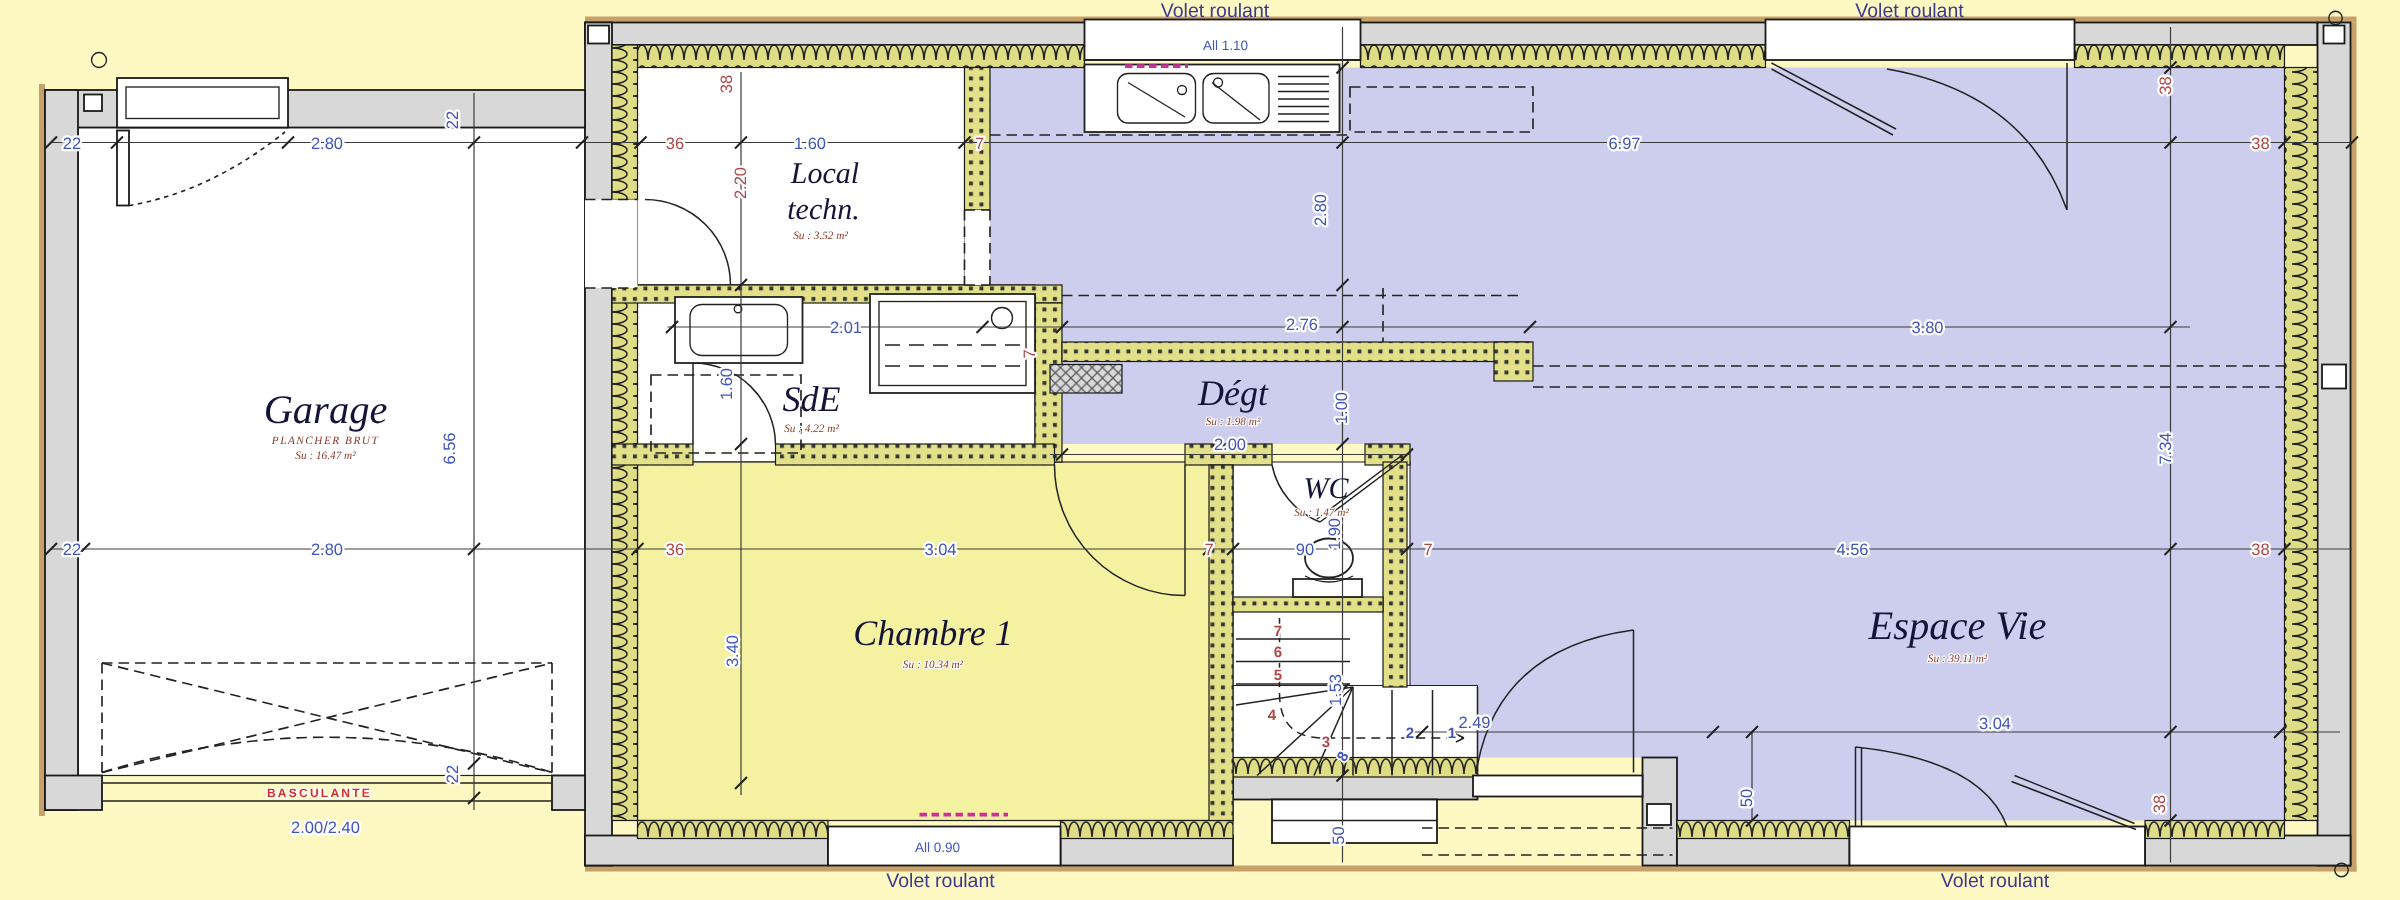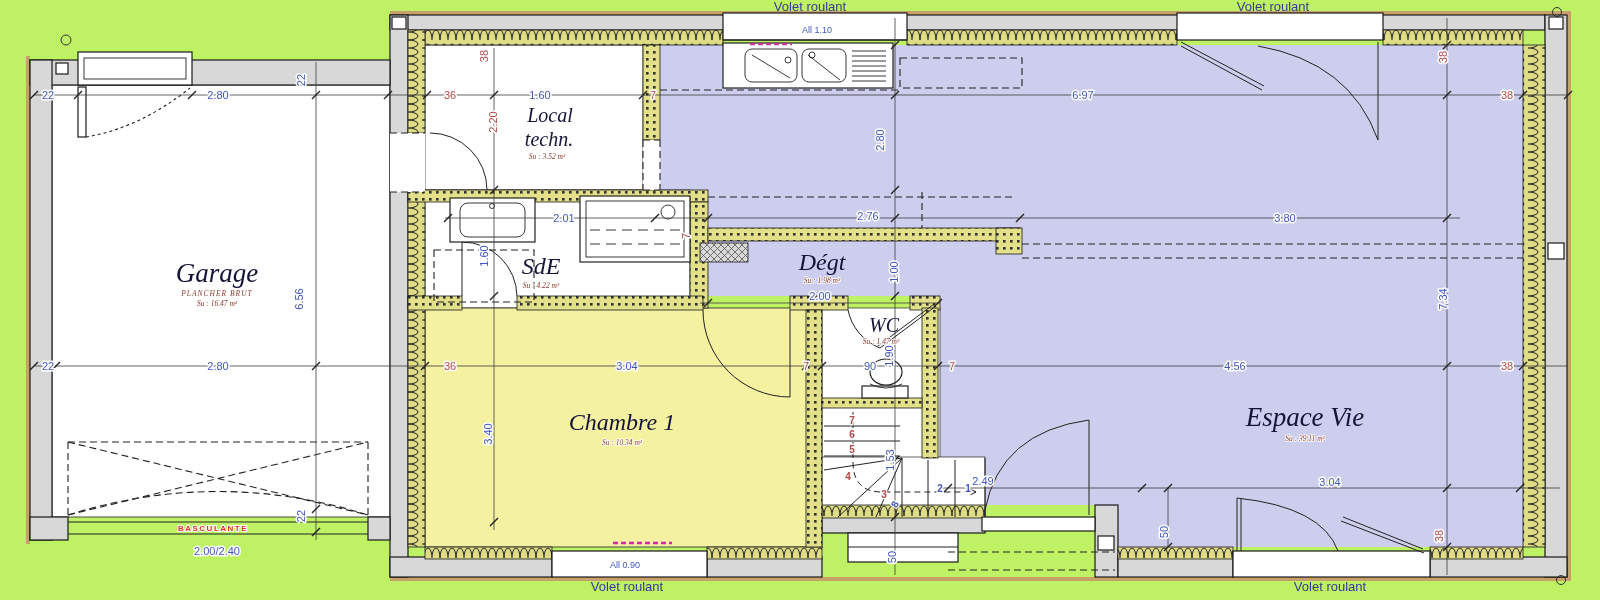--- a/index.html
+++ b/index.html
@@ -1,16 +1,16 @@
 <!DOCTYPE html>
 <html><head>
 <meta charset="utf-8">
 <style>
   html,body{margin:0;padding:0;background:#fff;}
-  #stage{position:relative;width:1600px;height:600px;background:#bef264;overflow:hidden;
+  #stage{position:relative;width:1600px;height:600px;background:#fef9c3;overflow:hidden;
          font-family:"Liberation Sans",sans-serif;}
   svg{display:block}
   
   text.db{fill:#4156bb;font:11px "Liberation Sans",sans-serif;text-anchor:middle;
           paint-order:stroke;stroke:#fff;stroke-width:3px;stroke-linejoin:round;}
   text.dr{fill:#b04848;font:11px "Liberation Sans",sans-serif;text-anchor:middle;
           paint-order:stroke;stroke:#fff;stroke-width:3px;stroke-linejoin:round;}
   text.sm{font-size:9px;}
   text.vr{fill:#3a3a8e;font:13px "Liberation Sans",sans-serif;text-anchor:middle;}
   text.room{fill:#141438;font:italic 24px "Liberation Serif",serif;text-anchor:middle;}

